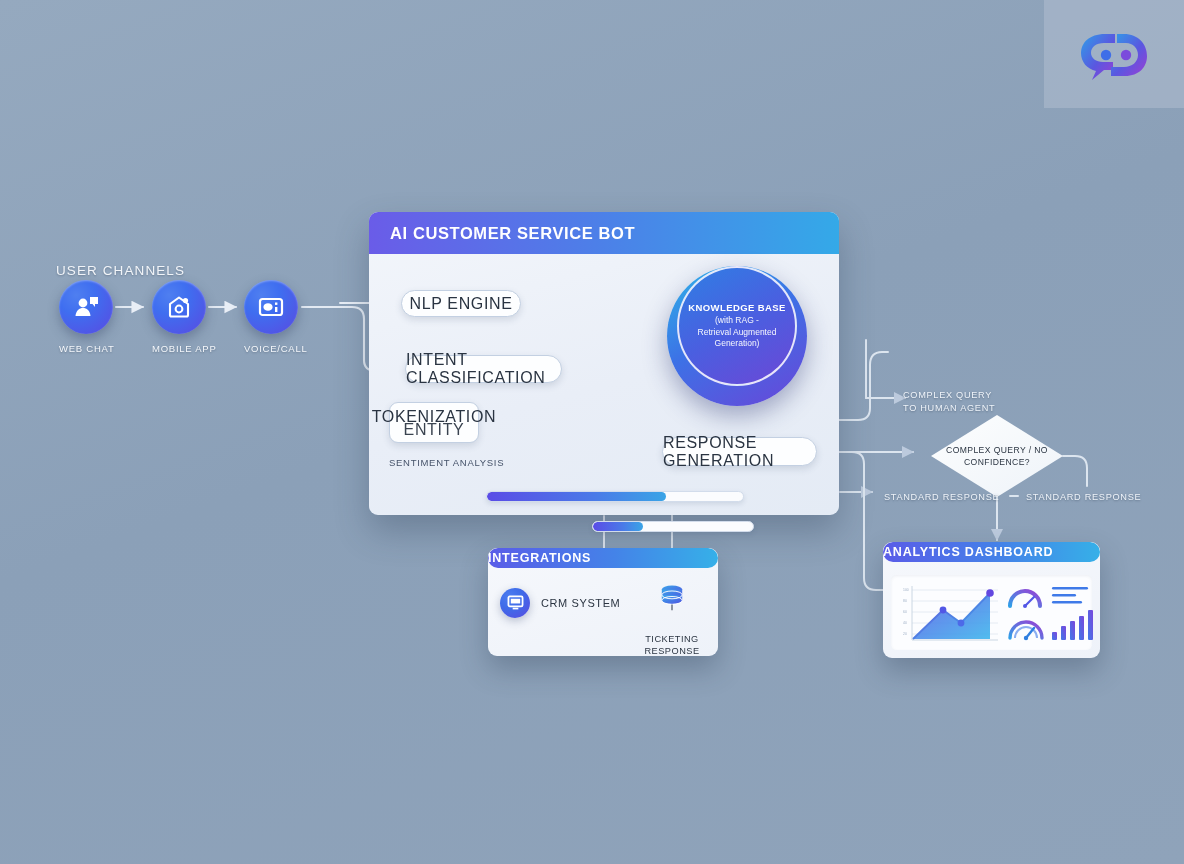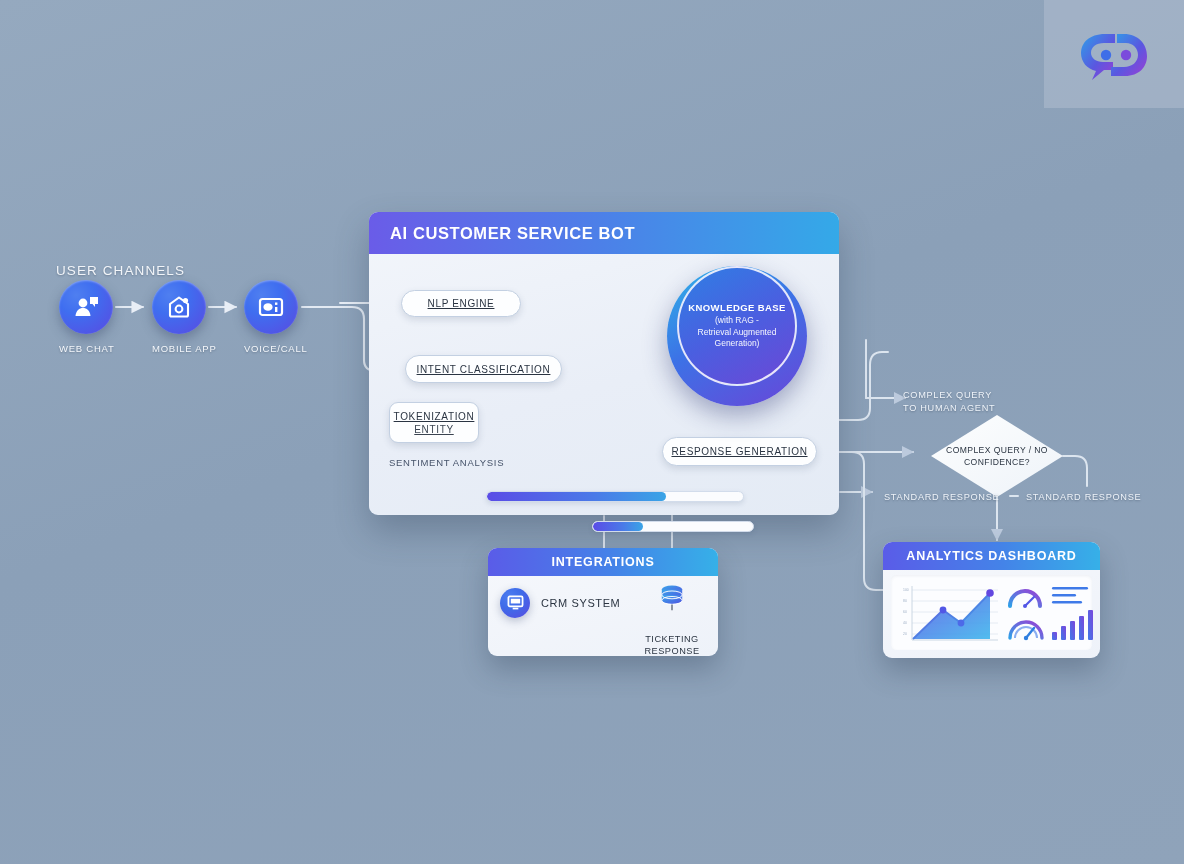--- a/index.html
+++ b/index.html
@@ -38,22 +38,22 @@
     border-radius: 9px; overflow: hidden;
     background: linear-gradient(165deg,#f3f6fb 0%, #e9eef7 55%, #e4ebf5 100%);
     box-shadow: 0 16px 34px rgba(38,52,76,.30); }
   #main-panel-header { height: 42px;
     background: linear-gradient(90deg,#6a5ce8 0%, #4d7fe8 48%, #34a9e8 100%);
     display: flex; align-items: center; padding-left: 21px; }
   #main-panel-header span { color: #fff; font-size: 16.5px; font-weight: bold; letter-spacing: .6px; }
 
   .pill { position: absolute; background: #fdfeff; border: 1px solid #c3d0e2;
     border-radius: 18px; display: flex; align-items: center; justify-content: center;
-    box-shadow: 0 3px 7px rgba(60,80,110,.16); color: #2a3442; font-size: 10px;
-    letter-spacing: .65px; text-align: center; text-decoration: underline; }
+    box-shadow: 0 3px 7px rgba(60,80,110,.16); color: #2a3442; font-size: 16px;
+    letter-spacing: .65px; text-align: left; }
   #pill-nlp  { left: 401px; top: 290px; width: 120px; height: 27px; }
   #pill-intent { left: 405px; top: 355px; width: 157px; height: 28px; }
   #pill-token { left: 389px; top: 402px; width: 90px; height: 41px; border-radius: 9px;
     flex-direction: column; line-height: 13px; }
   #pill-token .l2 { opacity: .92; }
   #pill-response { left: 662px; top: 437px; width: 155px; height: 29px; }
   #sentiment-label { position: absolute; left: 389px; top: 457px; font-size: 9.5px;
     letter-spacing: .7px; color: #43506280; color: #46536a; }
 
   
@@ -90,22 +90,22 @@
   .edge-label { position: absolute; font-size: 9.2px; letter-spacing: .7px; color: #eef3f9;
     text-shadow: 0 1px 2px rgba(40,55,75,.4); white-space: nowrap; line-height: 13px; }
   #lbl-complex { left: 903px; top: 389px; text-align: left; }
   #lbl-std-left { left: 884px; top: 491px; }
   #lbl-std-right { left: 1026px; top: 491px; }
 
   
   .card { position: absolute; border-radius: 9px; overflow: hidden;
     box-shadow: 0 13px 28px rgba(38,52,76,.30);
     background: linear-gradient(165deg,#f6f8fc 0%, #eef2f9 100%); }
-  .card-header { height: 28px; display: flex; align-items: center; justify-content: center;
-    background: linear-gradient(90deg,#5a5ce8 0%, #4483e8 55%, #36b0e8 100%); }
+  .card-header { height: 20px; display: flex; align-items: center; 
+    background: linear-gradient(90deg,#5a5ce8 0%, #4483e8 55%, #36b0e8 100%); border-radius: 12px; }
   .card-header span { color:#fff; font-size: 12.5px; font-weight: bold; letter-spacing: .8px; }
 
   #integrations-card { left: 488px; top: 548px; width: 230px; height: 108px; }
   #crm-row { position: absolute; left: 12px; top: 40px; display: flex; align-items: center; gap: 11px; }
   #crm-row .icon-circle { width: 30px; height: 30px; border-radius: 50%;
     background: radial-gradient(circle at 32% 28%, #4b7cf0 0%, #3f6ce9 40%, #5a49e0 100%);
     display: flex; align-items: center; justify-content: center;
     box-shadow: 0 3px 8px rgba(50,65,110,.3); }
   #crm-row .lbl { font-size: 11px; letter-spacing: .6px; color: #2b3542; }
   #ticketing-block { position: absolute; left: 148px; top: 36px; width: 72px; text-align: center; }

